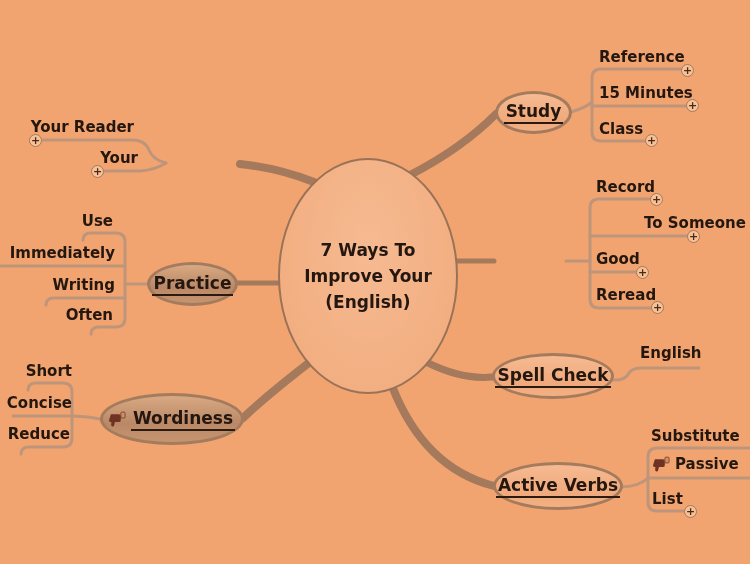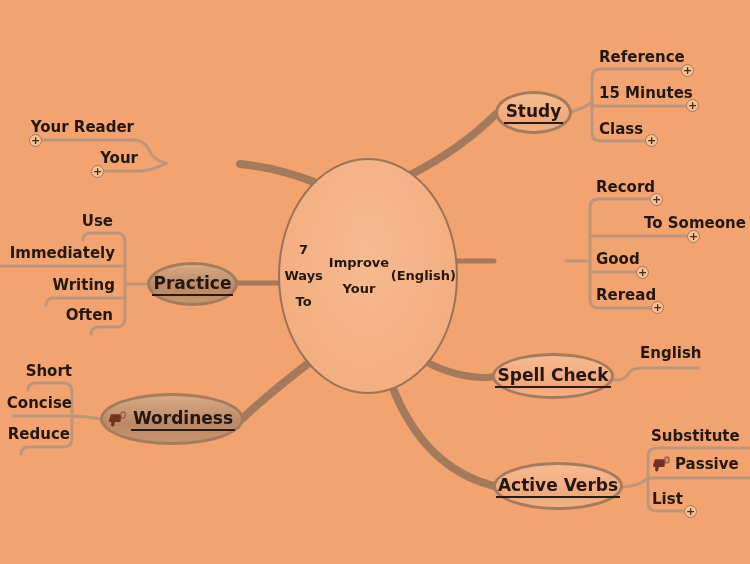--- a/index.html
+++ b/index.html
@@ -24,22 +24,22 @@
     gap:5px;
   }
   .node .nlabel{border-bottom:2px solid #2A1A12;padding:0 2px 1px 2px;white-space:nowrap;}
   .node.light{background:linear-gradient(180deg,#F6BA91 0%,#F0A97B 70%,#F3B083 100%);}
   .node.dark{background:linear-gradient(180deg,#C99E85 0%,#A87E69 55%,#B68C72 100%);}
   .node.mid{background:linear-gradient(180deg,#D8A983 0%,#BA8866 60%,#C6956F 100%);}
   .central{
     position:absolute;left:278px;top:158px;width:180px;height:236px;
     background:radial-gradient(ellipse at 50% 38%,#F6BA92 0%,#F2AE80 75%,#EFA97B 100%);
     border:2px solid #9A7257;border-radius:50%;
-    display:flex;flex-direction:row;align-items:center;justify-content:center;
-    font-weight:700;font-size:13px;line-height:26px;text-align:center;
+    display:flex;flex-direction:column;align-items:center;justify-content:center;
+    font-weight:700;font-size:17px;line-height:26px;text-align:center;
     box-sizing:border-box;
   }
   .child{
     position:absolute;
     font-weight:700;font-size:15px;white-space:nowrap;
     display:flex;align-items:center;gap:5px;
   }
   .plus{
     position:absolute;width:13px;height:13px;
     border:1.5px solid #A5795C;border-radius:50%;

